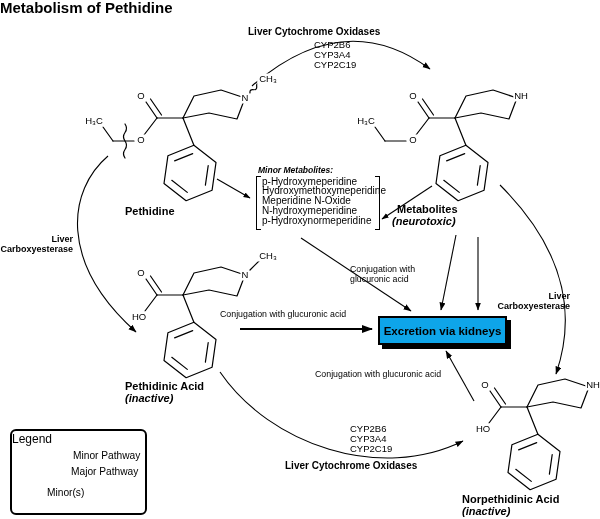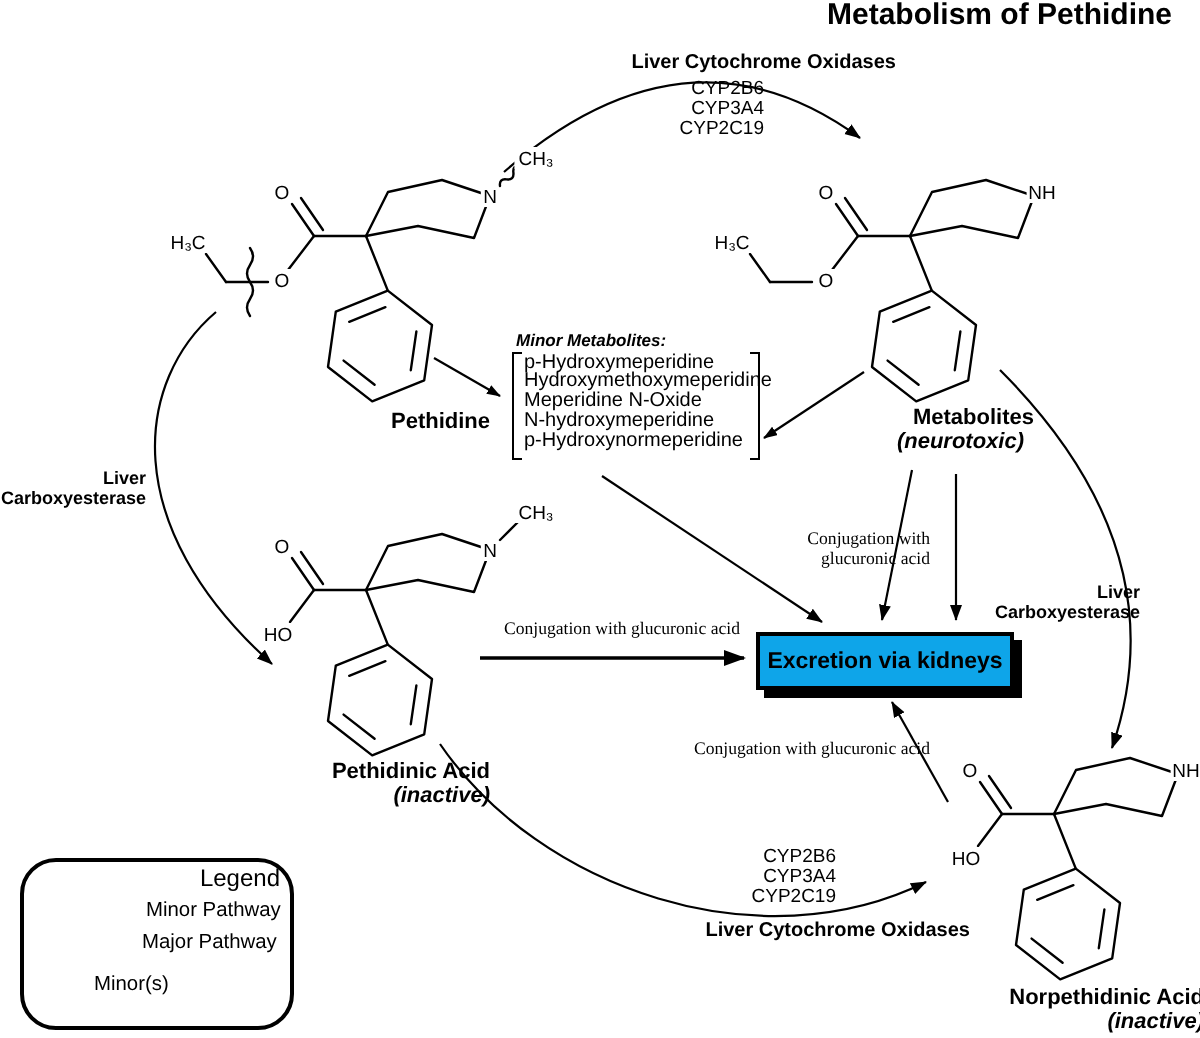--- a/index.html
+++ b/index.html
@@ -1,33 +1,33 @@
 <!DOCTYPE html>
 <html><head>
 <meta charset="utf-8">
 <style>
   html,body{margin:0;padding:0;background:#fff;}
   .stage{position:relative;width:600px;height:519px;background:#fff;overflow:hidden;
          font-family:"Liberation Sans",sans-serif;color:#000;}
   .stage svg{position:absolute;left:0;top:0;}
   .t{position:absolute;white-space:nowrap;line-height:1.12;}
-  .c{text-align:right;}
+  .c{text-align:left;}
   .r{text-align:right;}
   .b{font-weight:bold;}
   .i{font-style:italic;}
   .f15{font-size:15px;} .f12{font-size:12px;} .f115{font-size:11.5px;} .f11{font-size:11px;}
   .f10{font-size:10px;} .f102{font-size:10.2px;} .f95{font-size:9.5px;} .f9{font-size:9px;}
-  .f88{font-size:8.8px;font-family:Liberation Serif, serif;} .f85{font-size:8.5px;} .f83{font-size:10px;}
+  .f88{font-size:8.8px;} .f85{font-size:8.5px;} .f83{font-size:10px;}
   .bond{stroke:#000;stroke-width:1.2;fill:none;stroke-linecap:round;stroke-linejoin:round;}
   .arrow{stroke:#000;stroke-width:1.1;fill:none;}
   .arrow.major{stroke-width:1.8;}
   .excretion-box{position:absolute;left:378px;top:316px;width:125px;height:25px;background:#0ea5e9;
      border:2px solid #000;box-shadow:4px 4px 0 #000;display:flex;align-items:center;justify-content:center;}
   .legend-box{position:absolute;left:10px;top:429px;width:133px;height:82px;background:#fff;
-     border:2.5px solid #000;border-radius:18px;}
+     border:2.5px solid #000;border-radius:6px;}
   .legend-box .t{position:absolute;}
   .bracket{position:absolute;top:176px;width:4px;height:52px;}
   .bracket.bl{left:256px;border-left:1.2px solid #000;border-top:1.2px solid #000;border-bottom:1.2px solid #000;}
   .bracket.br{left:375px;border-right:1.2px solid #000;border-top:1.2px solid #000;border-bottom:1.2px solid #000;}
   .mm-list div{line-height:9.8px;}
   .cyps div{line-height:10px;}
 </style>
 </head>
 <body>
 

